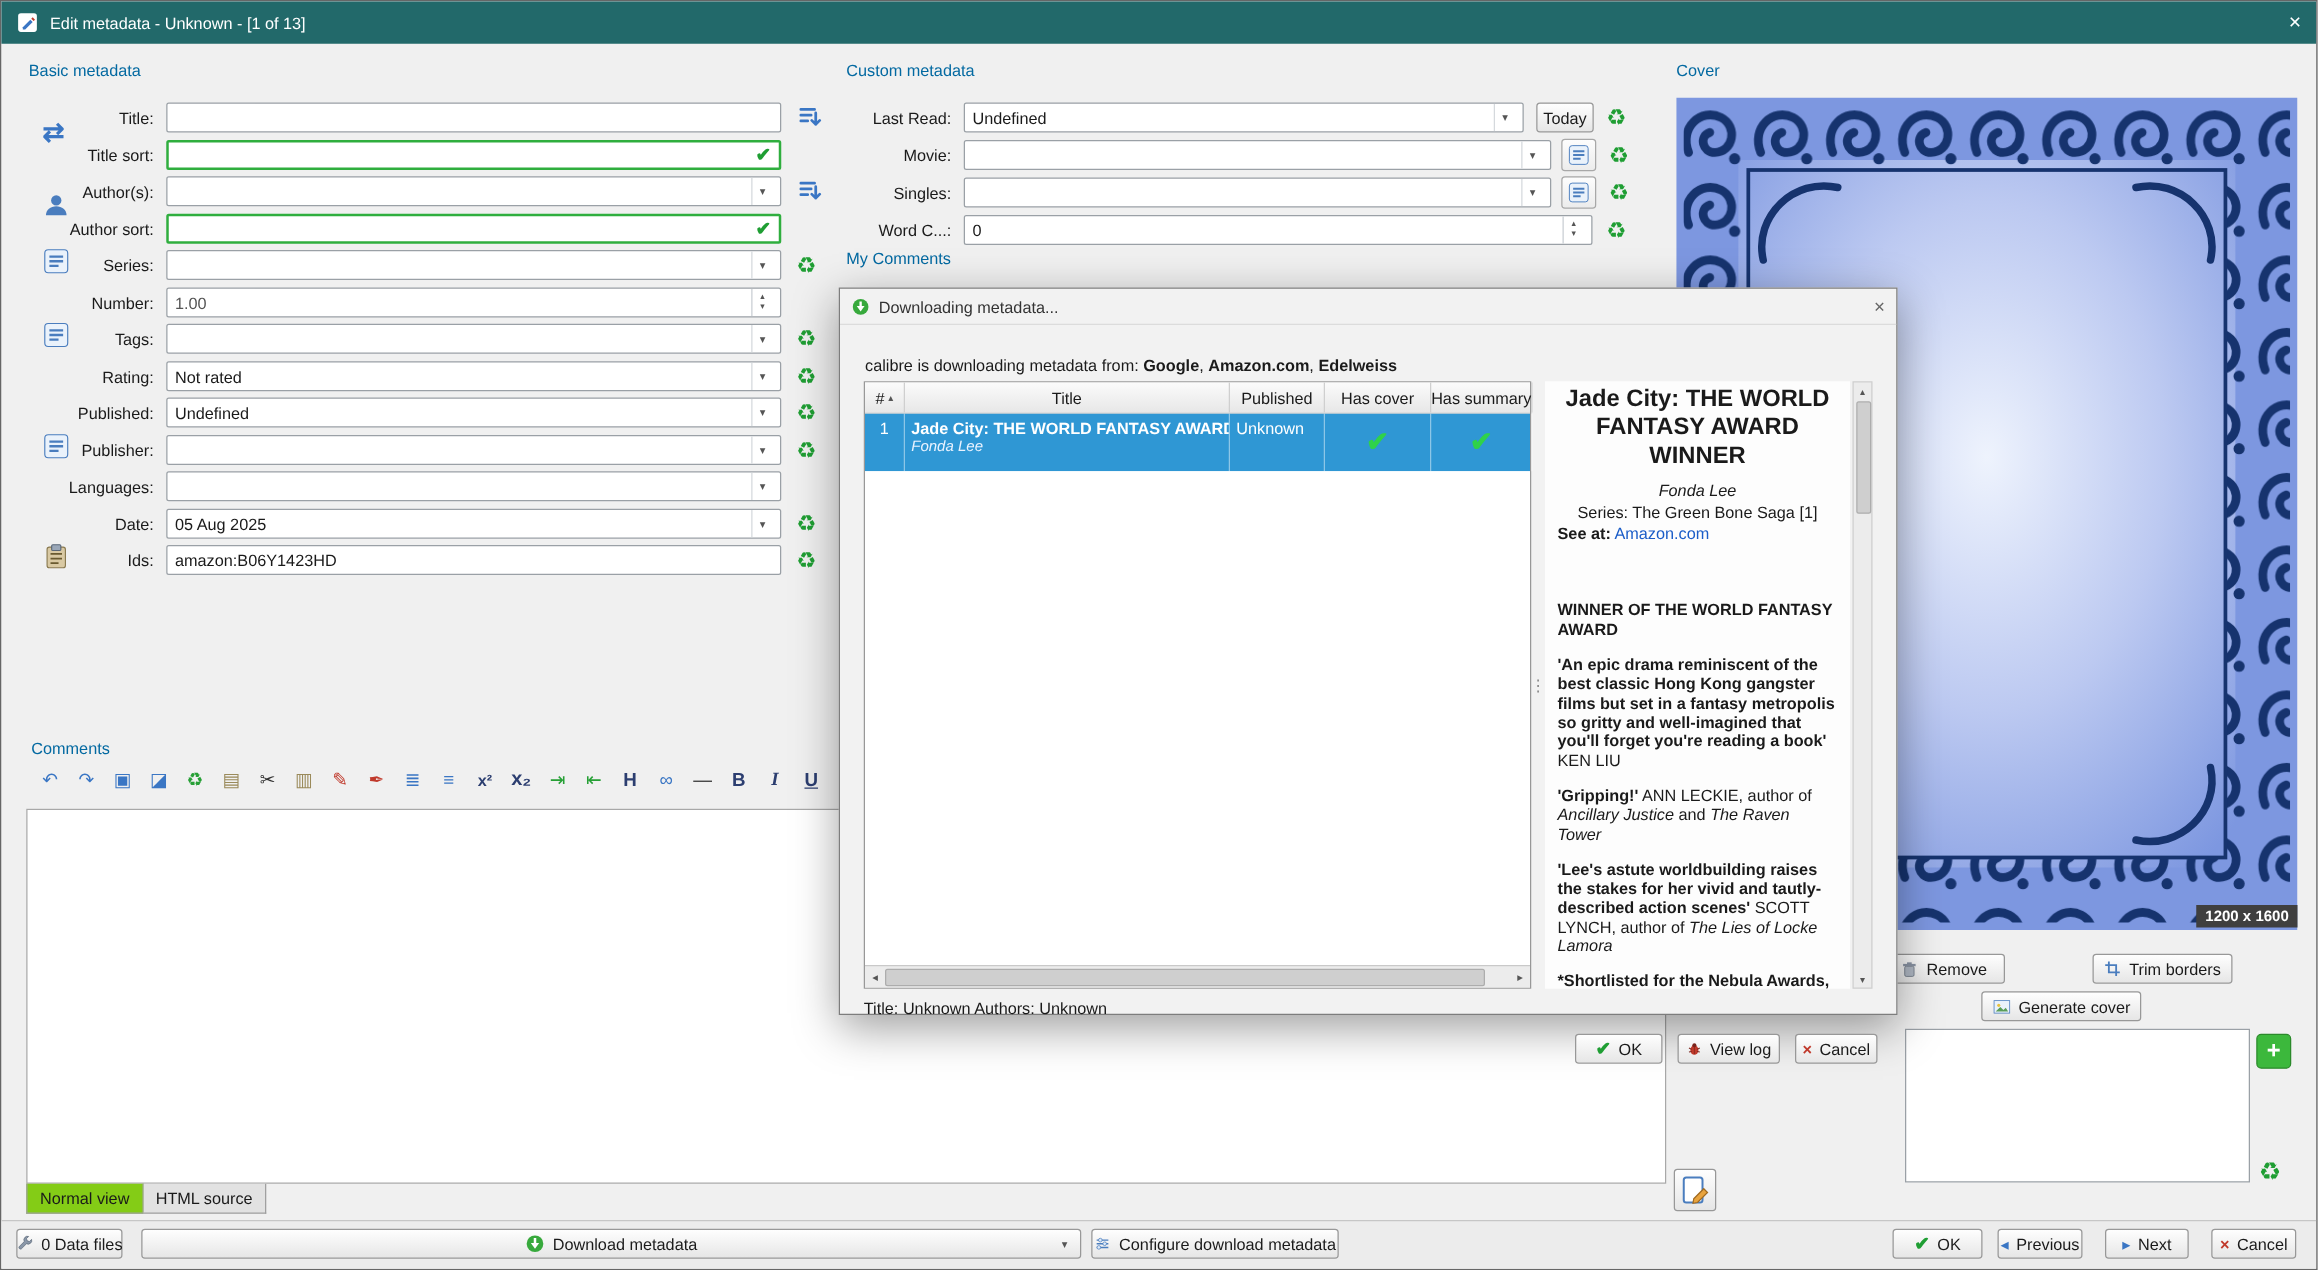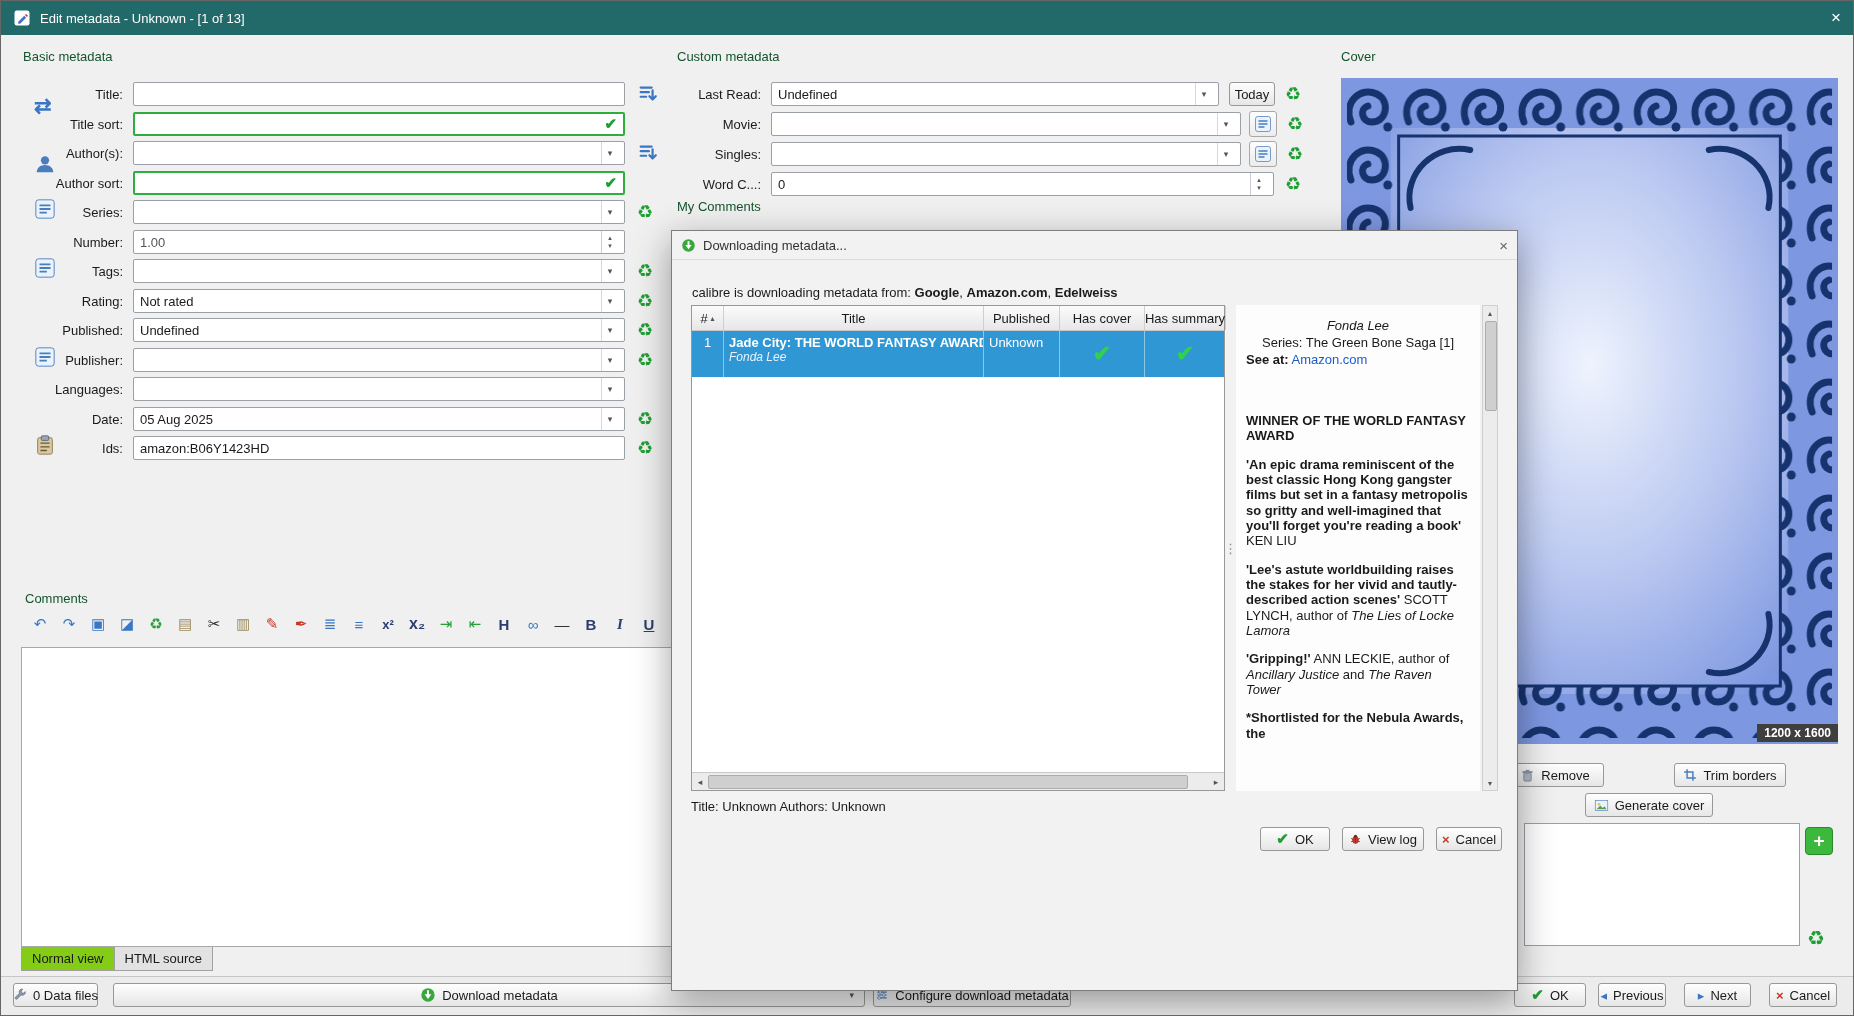--- a/index.html
+++ b/index.html
@@ -2,21 +2,21 @@
 <html><head>
 <meta charset="utf-8">
 <style>
   html,body{margin:0;padding:0;background:#8a8a8a;font-family:"Liberation Sans",sans-serif;font-size:13px;color:#1a1a1a;}
   #screen{position:relative;width:1854px;height:1016px;background:#f0f0f0;overflow:hidden;border:1px solid #666;box-sizing:border-box;}
   .abs{position:absolute;}
   
   #titlebar{position:absolute;left:0;top:0;width:100%;height:34px;background:#22696a;color:#fff;display:flex;align-items:center;gap:9px;padding:0 12px;box-sizing:border-box;}
   #titlebar .wtitle{font-size:13px;}
   #titlebar .wclose{margin-left:auto;font-size:17px;cursor:default;}
-  .seclabel{position:absolute;color:#14532d;}
+  .seclabel{position:absolute;color:#0369a1;}
   
   .frow{position:absolute;display:flex;align-items:center;height:26px;}
   .flabel{width:88px;text-align:right;padding-right:6px;box-sizing:border-box;white-space:nowrap;}
   .input{background:#fff;border:1px solid #9aa0a6;border-radius:2px;height:24px;box-sizing:border-box;display:flex;align-items:center;padding:0 6px;margin-left:4px;overflow:hidden;}
   .valid{border:2px solid #2fae3e;}
   .carrow{margin-left:auto;width:16px;height:100%;display:flex;align-items:center;justify-content:center;color:#555;font-size:9px;border-left:1px solid #d5d9dd;}
   .check{margin-left:auto;color:#1f9e33;font-weight:bold;font-size:15px;}
   .spin{margin-left:auto;display:flex;flex-direction:column;justify-content:center;border-left:1px solid #c9ced4;height:100%;width:16px;align-items:center;color:#555;}
   .spin span{font-size:7px;line-height:8px;}
   .trail{margin-left:12px;display:flex;align-items:center;justify-content:center;}
@@ -38,21 +38,21 @@
   .tab.inactive{background:#e2e2e2;border-left:none;}
   
   #coverbox{position:absolute;left:1340px;top:77px;width:497px;height:666px;}
   #coverbox svg{display:block;width:100%;height:100%;}
   #coverbadge{position:absolute;right:0;bottom:2px;background:#3f3f3f;color:#fff;font-weight:bold;font-size:12px;padding:2px 7px;}
   #notebox{position:absolute;left:1523px;top:822px;width:276px;height:123px;background:#fff;border:1px solid #9aa0a6;box-sizing:border-box;}
   #plusbtn{position:absolute;left:1804px;top:826px;width:26px;height:26px;background:#3cb83c;border:1px solid #2b8a2b;border-radius:4px;color:#fff;font-weight:bold;font-size:19px;display:flex;align-items:center;justify-content:center;}
   
   #bottombar{position:absolute;left:0;top:975px;width:100%;height:41px;background:#ececec;border-top:1px solid #c6c6c6;box-sizing:border-box;}
   
-  #dialog{position:absolute;left:670px;top:229px;width:847px;height:761px;background:#f2f2f2;border:1px solid #7d7d7d;box-shadow:0 10px 34px rgba(0,0,0,.38);z-index:100;box-sizing:border-box;}
+  #dialog{position:absolute;left:670px;top:229px;width:847px;height:582px;background:#f2f2f2;border:1px solid #7d7d7d;box-shadow:0 10px 34px rgba(0,0,0,.38);z-index:100;box-sizing:border-box;}
   #dtitle{height:28px;display:flex;align-items:center;gap:7px;padding:0 9px;border-bottom:1px solid #dcdcdc;color:#333;}
   #dtitle .dclose{margin-left:auto;color:#666;font-size:15px;}
   #dmsg{position:absolute;left:20px;top:54px;text-align:right;}
   .tbl{position:absolute;left:19px;top:74px;width:534px;height:486px;background:#fff;border:1px solid #989898;box-sizing:border-box;display:flex;flex-direction:column;}
   .thead{display:flex;height:24px;background:linear-gradient(#fbfbfb,#e7e7e7);border-bottom:1px solid #c9c9c9;flex:0 0 auto;}
   .th{display:flex;align-items:center;justify-content:center;border-right:1px solid #cfcfcf;box-sizing:border-box;overflow:hidden;white-space:nowrap;gap:3px;}
   .c0{width:32px;flex:0 0 auto;} .c1{width:260px;flex:0 0 auto;} .c2{width:76px;flex:0 0 auto;} .c3{width:85px;flex:0 0 auto;} .c4{width:81px;flex:0 0 auto;}
   .trow{display:flex;height:46px;background:#2f97d4;color:#fff;flex:0 0 auto;}
   .td{border-right:1px solid rgba(255,255,255,.45);box-sizing:border-box;display:flex;overflow:hidden;}
   .td.c0{align-items:flex-start;justify-content:center;padding-top:4px;}
@@ -486,27 +486,28 @@
       <div class="hscroll">
         <span class="sarr">◂</span>
         <span class="hthumb"></span>
         <span class="sarr" style="margin-left:auto">▸</span>
       </div>
     </div>
 
     <div class="splitgrip">⋮</div>
 
     <div id="bookpanel">
+      <div class="btitle">Jade City: THE WORLD FANTASY AWARD WINNER</div>
       <div class="bauthor">Fonda Lee</div>
       <div class="bseries">Series: The Green Bone Saga [1]</div>
       <div class="bsee"><b>See at:</b> <span class="link">Amazon.com</span></div>
       <p style="margin-top:46px" class="q">WINNER OF THE WORLD FANTASY AWARD</p>
       <p><span class="q">'An epic drama reminiscent of the best classic Hong Kong gangster films but set in a fantasy metropolis so gritty and well-imagined that you'll forget you're reading a book'</span><span> KEN LIU</span></p>
+      <p><span class="q">'Gripping!'</span><span> ANN LECKIE, author of </span><span class="bk">Ancillary Justice</span><span> and </span><span class="bk">The Raven Tower</span></p>
       <p><span class="q">'Lee's astute worldbuilding raises the stakes for her vivid and tautly-described action scenes'</span><span> SCOTT LYNCH, author of </span><span class="bk">The Lies of Locke Lamora</span></p>
-      <p><span class="q">'Gripping!'</span><span> ANN LECKIE, author of </span><span class="bk">Ancillary Justice</span><span> and </span><span class="bk">The Raven Tower</span></p>
       <p class="q">*Shortlisted for the Nebula Awards, the</p>
     </div>
 
     <div class="vscroll">
       <div class="sarr">▴</div>
       <div class="vthumb"></div>
       <div class="sarr" style="position:absolute;bottom:0;left:0;right:0">▾</div>
     </div>
 
     <div id="dstatus">Title: Unknown Authors: Unknown</div>

